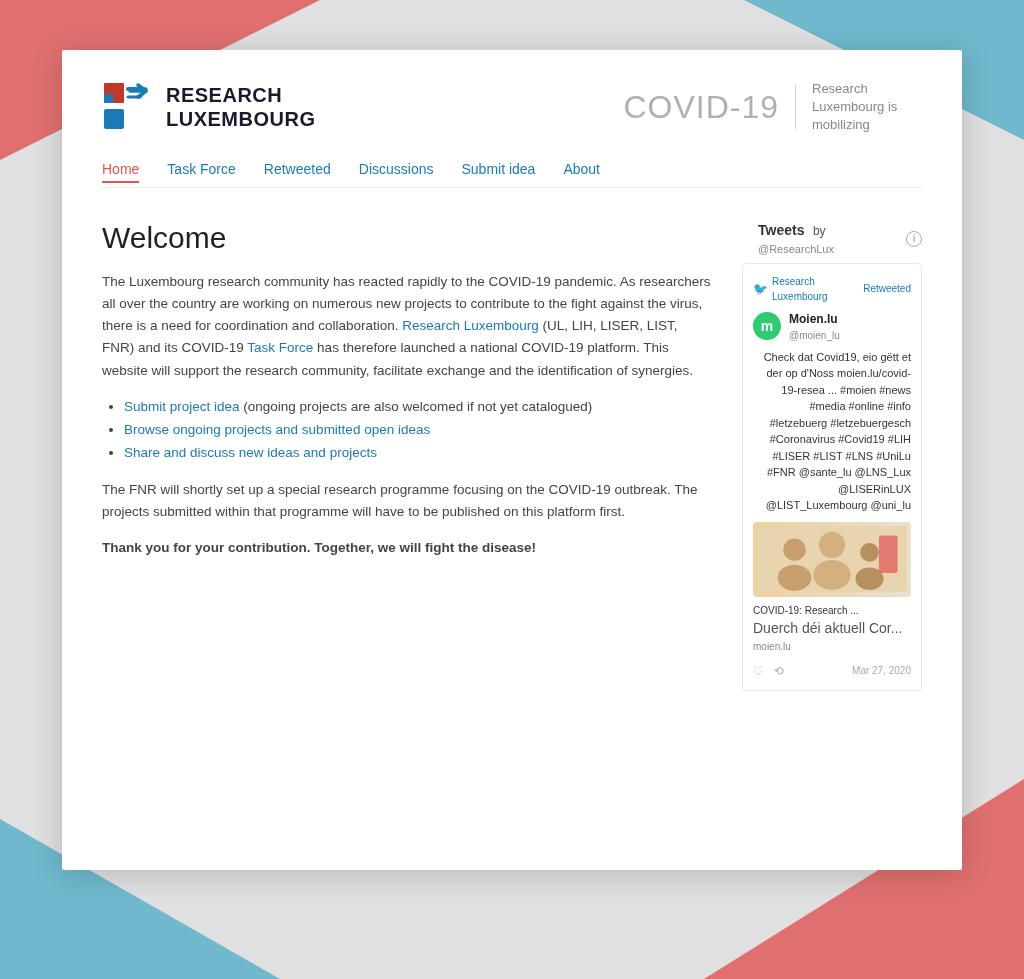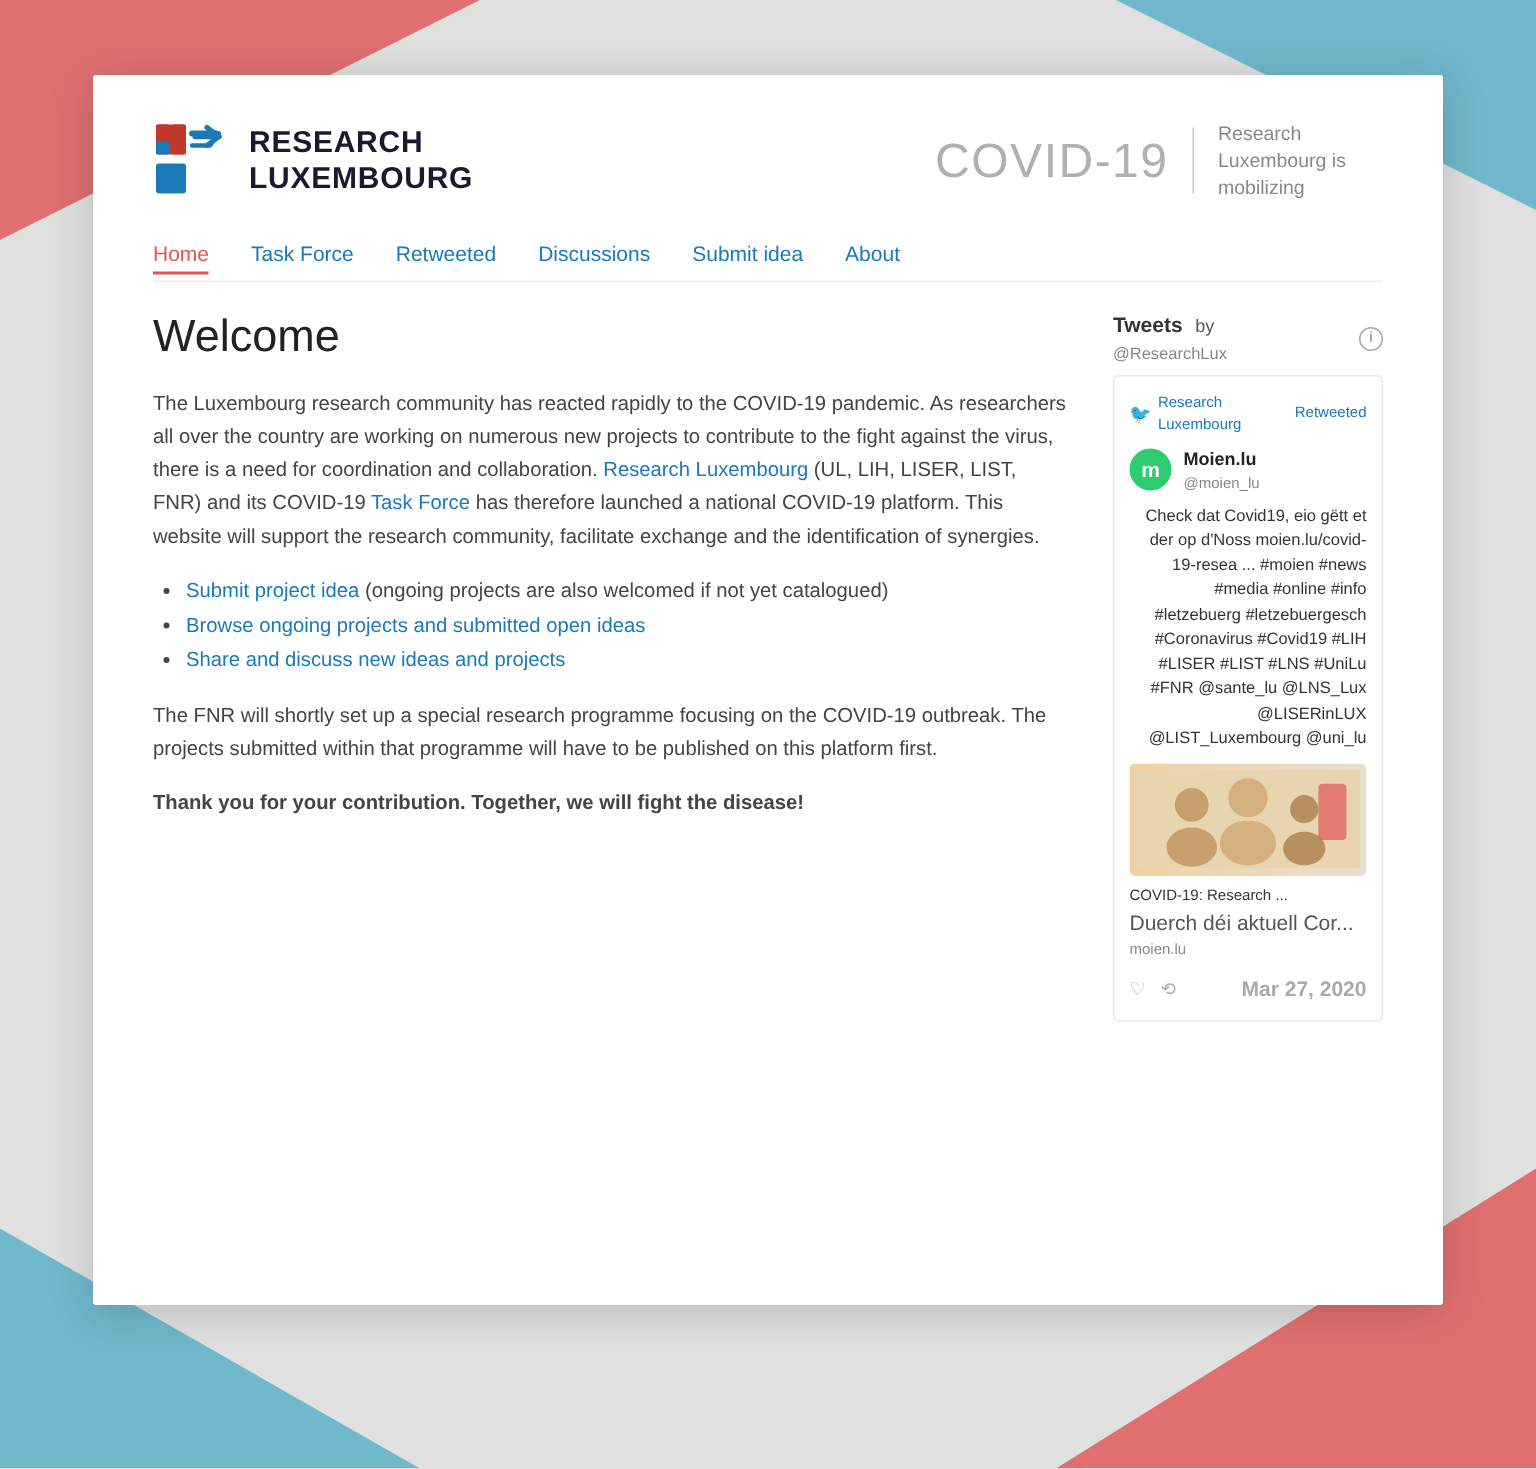--- a/index.html
+++ b/index.html
@@ -114,21 +114,21 @@
       max-width: 110px;
       line-height: 1.4;
     }
 
     
     .nav {
       display: flex;
       gap: 28px;
       padding: 8px 0 6px 0;
       border-bottom: 1px solid #eee;
-      margin-bottom: 20px;
+      margin-bottom: 33px;
     }
     .nav-item {
       font-size: 14px;
       color: #1a7ab5;
       cursor: pointer;
       text-decoration: none;
       padding-bottom: 4px;
       position: relative;
     }
     .nav-item.active {
@@ -195,20 +195,21 @@
       color: #1a7ab5;
       text-decoration: none;
     }
 
     
     .tweets-header {
       display: flex;
       align-items: center;
       justify-content: space-between;
       margin-bottom: 6px;
+      margin-left: 16px;
     }
     .tweets-label {
       font-size: 14px;
       color: #333;
       font-weight: bold;
     }
     .tweets-handle {
       font-size: 11px;
       color: #888;
     }
@@ -307,23 +308,22 @@
     .tweet-action-icons {
       display: flex;
       gap: 10px;
     }
     .tweet-action-icon {
       font-size: 12px;
       color: #aaa;
       cursor: pointer;
     }
     .tweet-date {
-      font-size: 14px;
+      font-size: 10px;
       color: #aaa;
-      font-weight: bold;
     }
 
     
     .people-silhouette {
       width: 100%;
       height: 100%;
       background: linear-gradient(to right, #f0d0a0, #e8e0d0);
       display: flex;
       align-items: center;
       justify-content: center;

